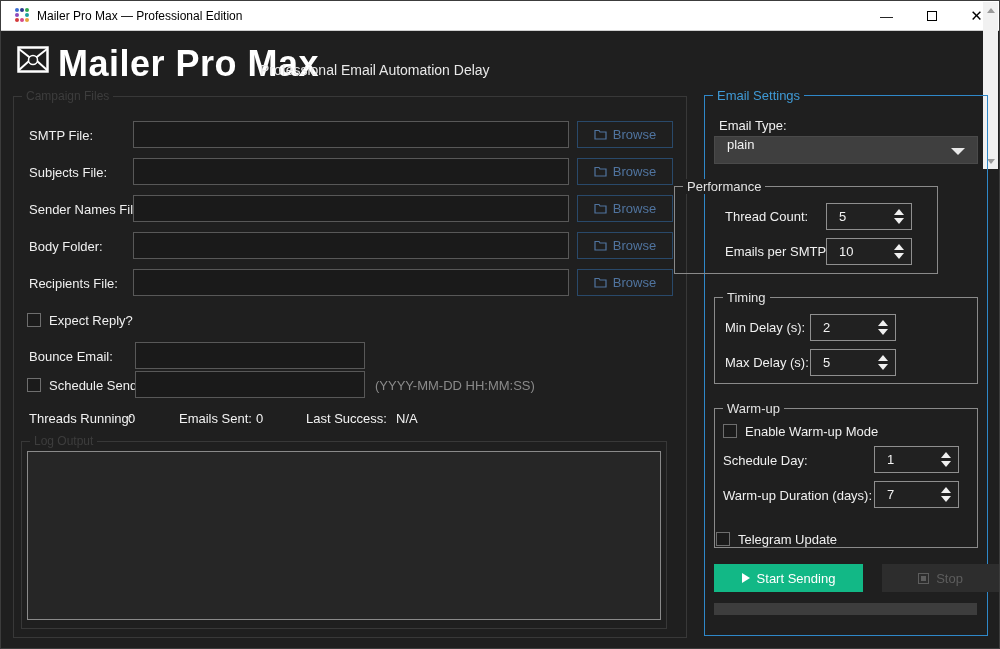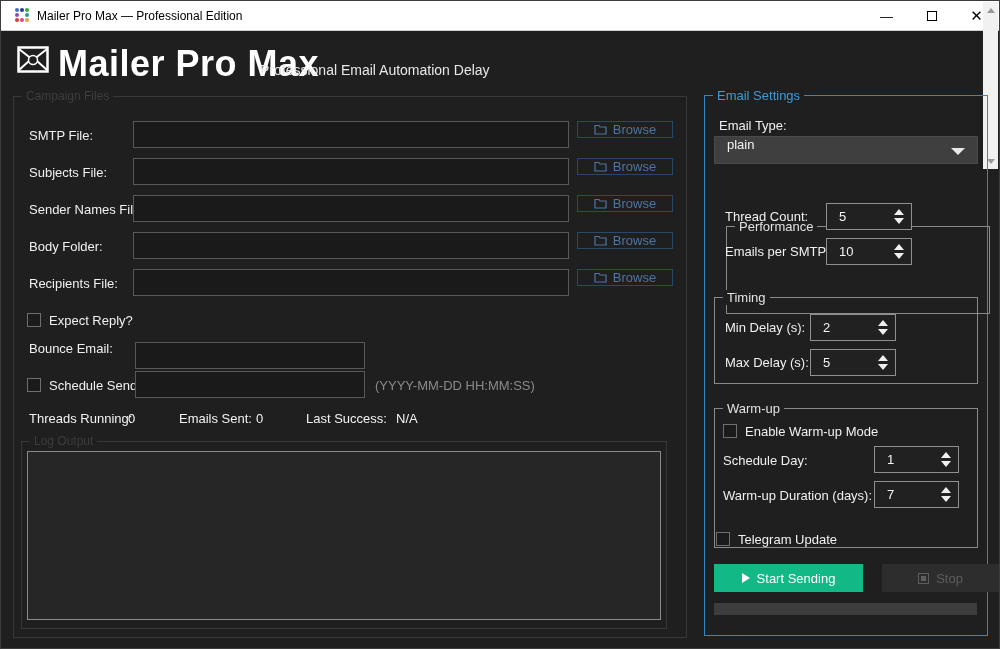--- a/index.html
+++ b/index.html
@@ -29,21 +29,21 @@
   .groupbox.inner .legend { color:#e2e2e2; font-size:13px; }
   .groupbox.accent { border-color:#2f88c9; }
   .groupbox.accent .legend { color:#3f9ad6; font-size:13px; }
 
   .lbl { position:absolute; font-size:13px; color:#f0f0f0; white-space:nowrap; }
 
   
   .entry { position:absolute; background:#1a1a1a; border:1px solid #585858; color:#e8e8e8; font-size:13px; padding:0 8px; font-family:"Liberation Sans", sans-serif; outline:none; }
 
   
-  .browse-btn { position:absolute; width:96px; height:17px; background:#1f1f1f; border:1px solid #29496a; color:#50749f; font-size:13px; display:flex; align-items:center; justify-content:center; gap:6px; cursor:default; }
+  .browse-btn { position:absolute; width:96px; height:27px; background:#1f1f1f; border:1px solid #29496a; color:#50749f; font-size:13px; display:flex; align-items:center; justify-content:center; gap:6px; cursor:default; }
 
   
   .checkbox { position:absolute; width:14px; height:14px; background:#1b1b1b; border:1px solid #6e6e6e; }
 
   
   .status-txt { position:absolute; font-size:13px; color:#f2f2f2; white-space:nowrap; }
 
   
   #log-area { position:absolute; left:26px; top:450px; width:634px; height:169px; background:#262626; border:1px solid #8a8a8a; color:#dcdcdc; font-size:12px; }
   #log-scrollbar { position:absolute; right:1px; top:1px; width:15px; height:167px; background:#f1f1f1; }
@@ -149,21 +149,21 @@
   <div class="browse-btn" style="left:576px;top:268px;">
     <svg width="13" height="11" viewBox="0 0 13 11">
         <path d="M1,3 L1,10 L12,10 L12,3 L6,3 L5,1.5 L1,1.5 Z" fill="none" stroke="#50749f" stroke-width="1.2"></path>
       </svg>
     <span>Browse</span>
   </div>
 
   <span class="checkbox" style="left:26px;top:312px;"></span>
   <span class="lbl" style="left:48px;top:312px;">Expect Reply?</span>
 
-  <span class="lbl" style="left:28px;top:340px;">Bounce Email:</span>
+  <span class="lbl" style="left:28px;top:348px;">Bounce Email:</span>
   <input class="entry" style="left: 134px; top: 341px; width: 230px; height: 27px;" value="">
 
   <span class="checkbox" style="left:26px;top:377px;"></span>
   <span class="lbl" style="left:48px;top:377px;">Schedule Send?</span>
   <input class="entry" style="left: 134px; top: 370px; width: 230px; height: 27px;" value="">
   <span class="lbl" style="left:374px;top:377px;color:#8a8a8a;">(YYYY-MM-DD HH:MM:SS)</span>
 
   <span class="status-txt" style="left:28px;top:410px;">Threads Running:</span>
   <span class="status-txt" style="left:127px;top:410px;">0</span>
   <span class="status-txt" style="left:178px;top:410px;">Emails Sent:</span>
@@ -187,21 +187,21 @@
   <div class="groupbox accent" style="left:703px;top:94px;width:284px;height:541px;">
     <span class="legend">Email Settings</span>
   </div>
 
   <span class="lbl" style="left:718px;top:117px;">Email Type:</span>
   <div id="email-type-combo">
     <span>plain</span>
     <span class="arrow"></span>
   </div>
 
-  <div class="groupbox inner" style="left:725px;top:185px;width:264px;height:88px;margin-top:40px;">
+  <div class="groupbox inner" style="left:673px;top:185px;width:264px;height:88px;">
     <span class="legend">Performance</span>
   </div>
   <span class="lbl" style="left:724px;top:208px;">Thread Count:</span>
   <div class="spinbox" style="left:825px;top:202px;width:86px;">
     <span>5</span>
     <span class="spin-arrows">
         <i class="tri-up"></i>
         <i class="tri-down"></i>
       </span>
   </div>

